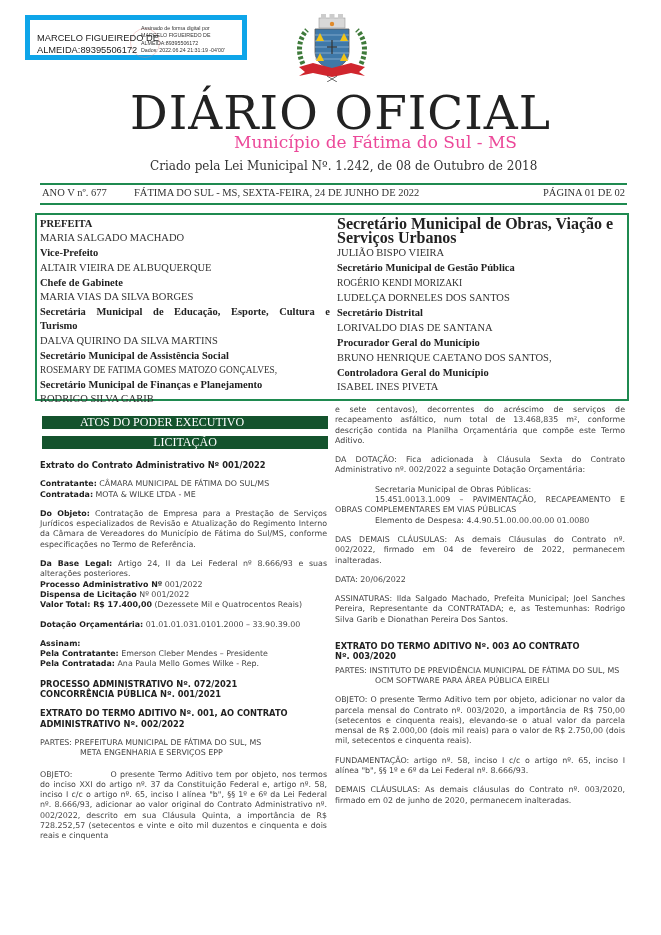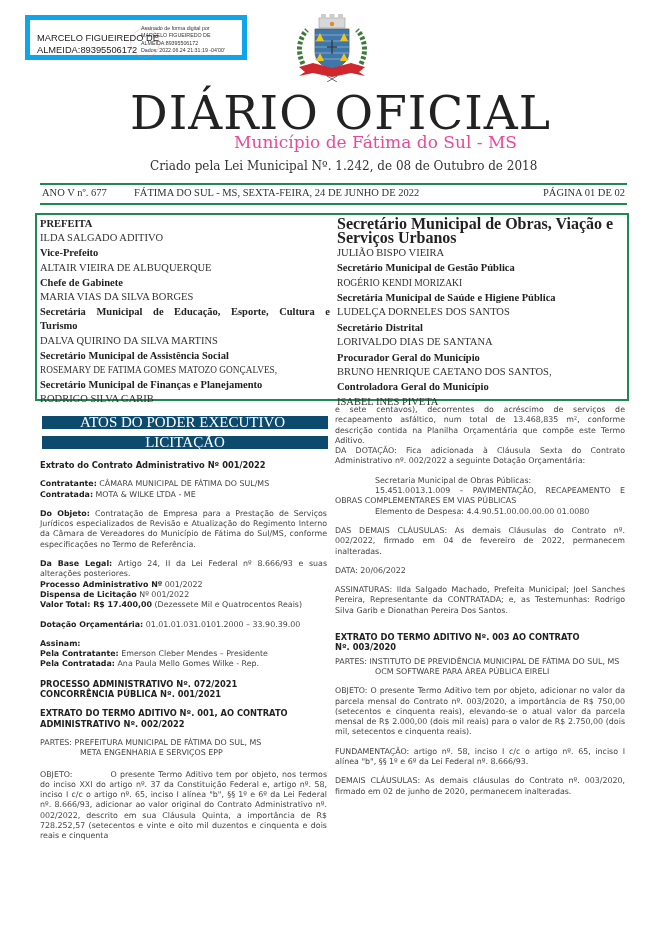--- a/index.html
+++ b/index.html
@@ -21,21 +21,21 @@
   .issuebar span { position: absolute; top: 2px; font-family: "Liberation Serif", serif; font-size: 10.5px; color: #333; }
 
   .officials { position: absolute; left: 35px; top: 213px; width: 594px; height: 188px; border: 2.5px solid #1f8a50; box-sizing: border-box; }
   .offcol { position: absolute; top: 2px; font-family: "Liberation Serif", serif; font-size: 10.5px; color: #333; }
   .offcol .role { font-weight: bold; color: #222; }
   .offcol.left { left: 3px; width: 290px; line-height: 14.2px; }
   .offcol.right { left: 300px; width: 290px; line-height: 14.4px; }
   .offcol .nm { margin-bottom: 1px; }
   .left .role.long { text-align: justify; text-align-last: justify; }
 
-  .greenbar { position: absolute; left: 42px; width: 286px; height: 13px; background: #0c4a6e; color: #fff; font-family: "Liberation Serif", serif; font-size: 15px; line-height: 13px; }
+  .greenbar { position: absolute; left: 42px; width: 286px; height: 13px; background: #14532d; color: #fff; font-family: "Liberation Serif", serif; font-size: 12px; line-height: 13px; }
 
   .col { position: absolute; font-family: "DejaVu Sans", sans-serif; font-size: 7.9px; line-height: 10.3px; color: #444; }
   .col p { margin: 0; }
   .col .j { text-align: justify; }
   .col b { color: #222; }
   .col .h { font-weight: bold; color: #222; font-size: 8.3px; }
   .leftcol { left: 40px; width: 287px; }
   .rightcol { left: 335px; width: 290px; }
 </style>
 </head>
@@ -90,39 +90,38 @@
 
 <div class="issuebar">
   <span style="left:2px">ANO V nº. 677</span>
   <span style="left:94px">FÁTIMA DO SUL - MS, SEXTA-FEIRA,  24  DE JUNHO DE 2022</span>
   <span style="right:2px">PÁGINA 01 DE 02</span>
 </div>
 
 <div class="officials">
   <div class="offcol left">
     <div class="role">PREFEITA</div>
-    <div class="nm">ILDA SALGADO ADITIVO</div>
+    <div class="nm">MARIA SALGADO MACHADO</div>
     <div class="role">Vice-Prefeito</div>
     <div class="nm">ALTAIR VIEIRA DE ALBUQUERQUE</div>
     <div class="role">Chefe de Gabinete</div>
     <div class="nm">MARIA VIAS DA SILVA BORGES</div>
     <div class="role long">Secretária Municipal de Educação, Esporte, Cultura e</div>
     <div class="role">Turismo</div>
     <div class="nm">DALVA QUIRINO DA SILVA MARTINS</div>
     <div class="role">Secretário Municipal de Assistência Social</div>
     <div class="nm" style="font-size:9.3px">ROSEMARY DE FATIMA GOMES MATOZO GONÇALVES,</div>
     <div class="role">Secretário Municipal de Finanças e Planejamento</div>
     <div class="nm">RODRIGO SILVA GARIB</div>
   </div>
   <div class="offcol right">
     <div class="role" style="font-size:16px">Secretário Municipal de Obras, Viação e Serviços Urbanos</div>
     <div class="nm">JULIÃO BISPO VIEIRA</div>
     <div class="role">Secretário Municipal de Gestão Pública</div>
     <div class="nm" style="font-size:9.6px">ROGÉRIO KENDI MORIZAKI</div>
-    <div class="role">Secretária Municipal de Saúde e Higiene Pública</div>
     <div class="nm">LUDELÇA DORNELES DOS SANTOS</div>
     <div class="role">Secretário Distrital</div>
     <div class="nm">LORIVALDO DIAS DE SANTANA</div>
     <div class="role">Procurador Geral do Município</div>
     <div class="nm">BRUNO HENRIQUE CAETANO DOS SANTOS,</div>
     <div class="role">Controladora Geral do Município</div>
     <div class="nm">ISABEL INES PIVETA</div>
   </div>
 </div>
 
@@ -145,21 +144,21 @@
   <p class="h">PROCESSO ADMINISTRATIVO Nº. 072/2021</p>
   <p class="h" style="margin-bottom:9px;">CONCORRÊNCIA PÚBLICA Nº. 001/2021</p>
   <p class="h">EXTRATO DO TERMO ADITIVO Nº. 001, AO CONTRATO</p>
   <p class="h" style="margin-bottom:9px;">ADMINISTRATIVO Nº. 002/2022</p>
   <p>PARTES: PREFEITURA MUNICIPAL DE FÁTIMA DO SUL, MS</p>
   <p style="padding-left:40px; margin-bottom:11px;">META ENGENHARIA E SERVIÇOS EPP</p>
   <p class="j"><span>OBJETO:</span><span style="display:inline-block;width:38px;"></span><span>O presente Termo Aditivo tem por objeto, nos termos do inciso XXI do artigo nº. 37 da Constituição Federal e, artigo nº. 58, inciso I c/c o artigo nº. 65, inciso I alínea "b", §§ 1º e 6º da Lei Federal nº. 8.666/93, adicionar ao valor original do Contrato Administrativo nº. 002/2022, descrito em sua Cláusula Quinta, a importância de R$ 728.252,57 (setecentos e vinte e oito mil duzentos e cinquenta e dois reais e cinquenta</span></p>
 </div>
 
 <div class="col rightcol" style="top:405px;">
-  <p class="j" style="">e sete centavos), decorrentes do acréscimo de serviços de recapeamento asfáltico, num total de 13.468,835 m², conforme descrição contida na Planilha Orçamentária que compõe este Termo Aditivo.</p>
+  <p class="j" style="margin-bottom:9px;">e sete centavos), decorrentes do acréscimo de serviços de recapeamento asfáltico, num total de 13.468,835 m², conforme descrição contida na Planilha Orçamentária que compõe este Termo Aditivo.</p>
   <p class="j" style="margin-bottom:9px;">DA DOTAÇÃO: Fica adicionada à Cláusula Sexta do Contrato Administrativo nº. 002/2022 a seguinte Dotação Orçamentária:</p>
   <p style="padding-left:40px;">Secretaria Municipal de Obras Públicas:</p>
   <p class="j" style="text-indent:40px;">15.451.0013.1.009 – PAVIMENTAÇÃO, RECAPEAMENTO E OBRAS COMPLEMENTARES EM VIAS PÚBLICAS</p>
   <p style="padding-left:40px; margin-bottom:9px;">Elemento de Despesa: 4.4.90.51.00.00.00.00 01.0080</p>
   <p class="j" style="margin-bottom:9px;">DAS DEMAIS CLÁUSULAS: As demais Cláusulas do Contrato nº. 002/2022, firmado em 04 de fevereiro de 2022, permanecem inalteradas.</p>
   <p style="margin-bottom:9px;">DATA:    20/06/2022</p>
   <p class="j" style="margin-bottom:16px;">ASSINATURAS:    Ilda Salgado Machado, Prefeita Municipal; Joel Sanches Pereira, Representante da CONTRATADA; e, as Testemunhas: Rodrigo Silva Garib e Dionathan Pereira Dos Santos.</p>
   <p class="h">EXTRATO DO TERMO ADITIVO Nº. 003 AO CONTRATO</p>
   <p class="h" style="margin-bottom:4px;">Nº. 003/2020</p>
   <p class="j">PARTES: INSTITUTO DE PREVIDÊNCIA MUNICIPAL DE FÁTIMA DO SUL, MS</p>

